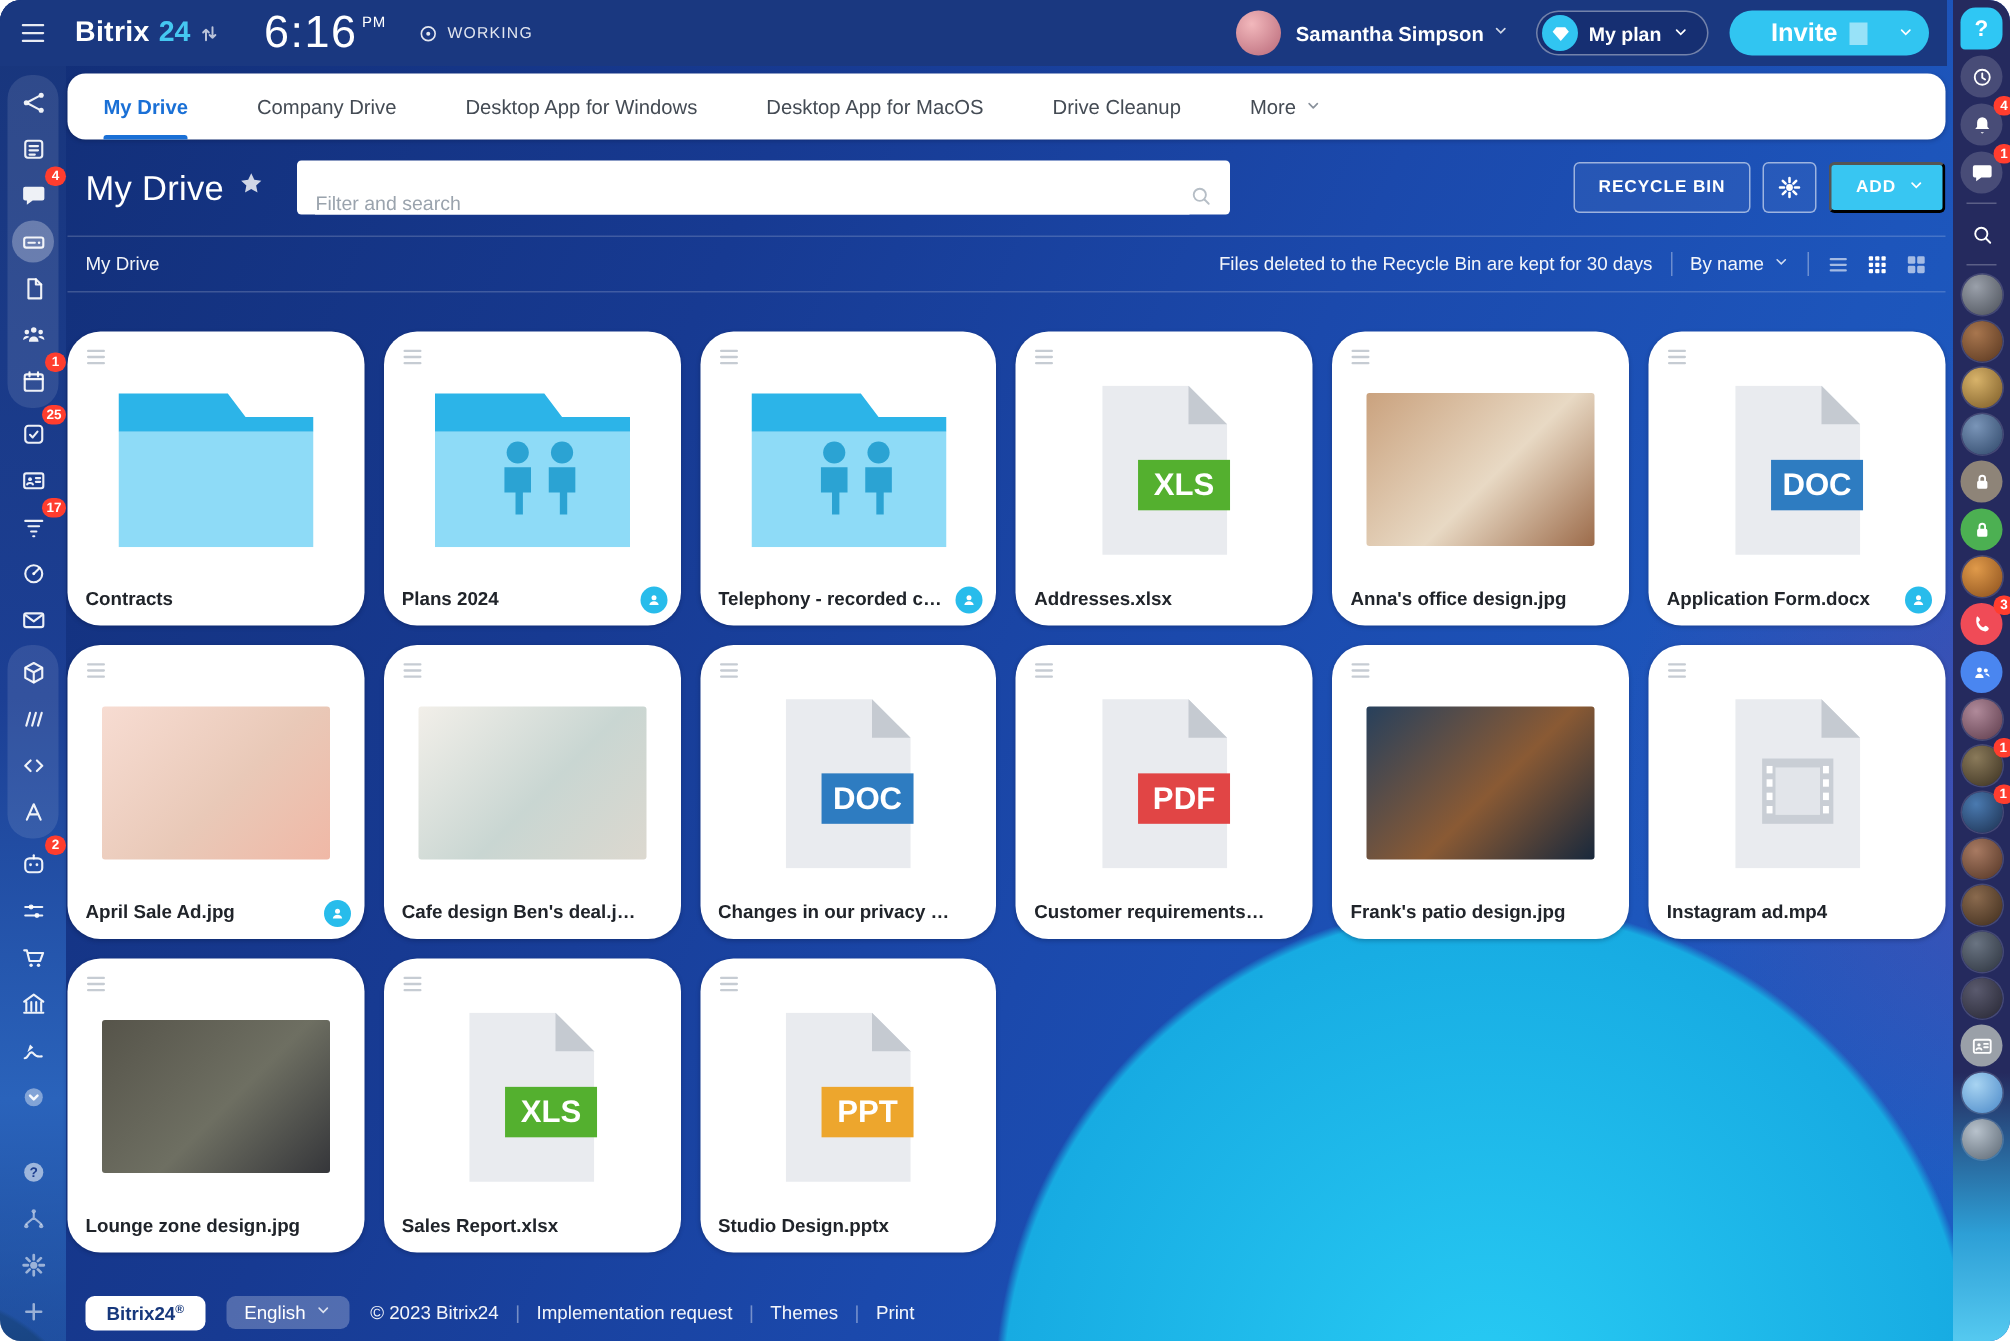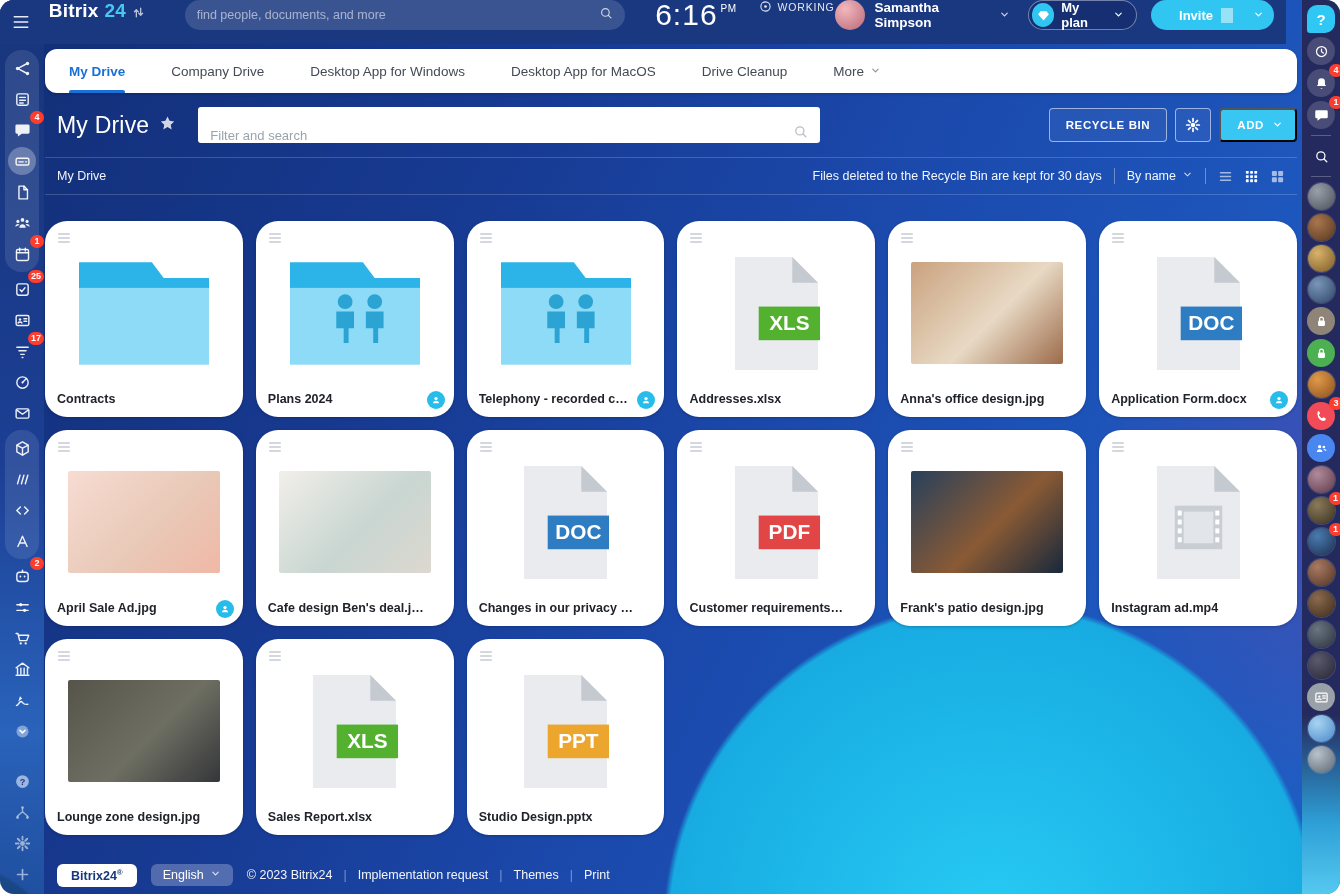--- a/index.html
+++ b/index.html
@@ -29,21 +29,21 @@
                 background:linear-gradient(180deg,#252a5e 0%,#252a5e 80%, #2d9fd6 92%, #55c9f0 100%); flex:none; }
   .rr-item { position:relative; width:28px; height:28px; border-radius:50%; display:flex; align-items:center; justify-content:center; color:#fff; cursor:pointer; flex:none; }
   .rr-item svg { width:15px; height:15px; }
   .rr-bubble { border-radius:10px 10px 10px 3px; background:#2fc7f4; font-weight:bold; font-size:15px; }
   .rr-ghost { background:rgba(255,255,255,.16); }
   .rr-divider { width:20px; height:1px; background:rgba(255,255,255,.25); margin:2px 0; flex:none; }
   .rr-avatar { width:27px; height:27px; border-radius:50%; flex:none; position:relative; cursor:pointer; box-shadow:0 0 0 1px rgba(255,255,255,.15); }
 
   
   .main { flex:1; display:flex; flex-direction:column; height:100%; position:relative; }
-  .topbar { position:absolute; top:0; left:-44px; right:16px; height:44px; background:#1a3880; display:flex; align-items:flex-start; padding-right:12px; z-index:5; }
+  .topbar { position:absolute; top:0; left:-44px; right:4px; height:44px; background:#1a3880; display:flex; align-items:center; padding-right:12px; z-index:5; }
   .hamburger { width:44px; height:44px; display:flex; align-items:center; justify-content:center; color:rgba(255,255,255,.9); cursor:pointer; }
   .hamburger svg { width:18px; height:18px; }
   .brand { display:flex; align-items:baseline; gap:6px; margin-left:6px; cursor:pointer; }
   .brand b { color:#fff; font-size:19px; letter-spacing:.2px; }
   .brand i { color:#45c8f1; font-size:19px; font-weight:bold; font-style:normal; }
   .brand .icn { color:rgba(255,255,255,.7); position:relative; top:2px; }
   .brand .icn svg { width:13px; height:13px; }
   .tb-search { margin-left:40px; width:452px; height:30px; border-radius:15px; background:rgba(255,255,255,.14); display:flex; align-items:center; padding:0 12px; }
   .tb-search input { flex:1; background:transparent; border:none; outline:none; color:#fff; font-size:12.5px; font-family:inherit; }
   .tb-search input::placeholder { color:rgba(255,255,255,.55); }
@@ -56,21 +56,21 @@
   .tb-right { margin-left:auto; display:flex; align-items:center; }
   .tb-avatar { width:30px; height:30px; border-radius:50%; background:radial-gradient(circle at 35% 30%, #f2b8bc, #b86878); flex:none; cursor:pointer; }
   .tb-user { margin:0 6px 0 10px; color:#fff; font-size:13.5px; font-weight:bold; cursor:pointer; }
   .chev { color:rgba(255,255,255,.8); } .chev svg { width:11px; height:11px; }
   .plan-btn { margin-left:18px; height:30px; border:1px solid rgba(255,255,255,.4); background:rgba(8,20,64,.22); border-radius:16px;
               display:flex; align-items:center; gap:7px; padding:0 12px 0 3px; cursor:pointer; }
   .plan-ico { width:24px; height:24px; border-radius:50%; background:#31c5f1; display:flex; align-items:center; justify-content:center; color:#fff; }
   .plan-ico svg { width:13px; height:13px; }
   .plan-btn span { color:#fff; font-size:13px; font-weight:bold; }
   .invite-btn { margin-left:14px; height:30px; background:#31c5f1; border-radius:16px; display:flex; align-items:center; padding:0 10px 0 16px; cursor:pointer; }
-  .invite-btn span { color:#fff; font-size:13px; font-weight:bold;padding-left:12px; }
+  .invite-btn span { color:#fff; font-size:17px; font-weight:bold;padding-left:12px; }
   .invite-btn .sep { width:1px; height:15px; background:rgba(255,255,255,.5); margin:0 8px; }
 
   
   .tabs { margin:49px 5px 0 1px; height:44px; background:#fff; border-radius:12px; display:flex; align-items:stretch; padding:0 24px; gap:46px; box-shadow:0 1px 3px rgba(0,10,40,.25); }
   .tab { display:flex; align-items:center; gap:6px; font-size:13.5px; color:#444b54; position:relative; cursor:pointer; white-space:nowrap; }
   .tab.active { color:#1a70d6; font-weight:bold; }
   .tab.active::after { content:''; position:absolute; left:0; right:0; bottom:0; height:3px; background:#1a70d6; border-radius:2px 2px 0 0; }
   .tab .chev { color:#8a929c; }
 
   
@@ -308,27 +308,20 @@
       <div class="hamburger">
         <svg viewBox="0 0 24 24" fill="none" stroke="currentColor" stroke-width="2" stroke-linecap="round">
             <path d="M3 5h18M3 12h18M3 19h18"></path>
           </svg>
       </div>
       <div class="brand">
         <b>Bitrix</b>
           <i>24</i>
         <span class="icn"><svg viewBox="0 0 24 24" fill="none" stroke="currentColor" stroke-width="2.4" stroke-linecap="round">
               <path d="M8 20V7M8 7L4.5 10.5M8 7l3.5 3.5M16 4v13m0 0l3.5-3.5M16 17l-3.5-3.5"></path>
-            </svg></span>
-      </div>
-      <div class="tb-search">
-        <input placeholder="find people, documents, and more" style="">
-        <span class="icn"><svg viewBox="0 0 24 24" fill="none" stroke="currentColor" stroke-width="2" stroke-linecap="round">
-              <circle cx="11" cy="11" r="6.5"></circle>
-              <path d="M16 16l4.5 4.5"></path>
             </svg></span>
       </div>
       <div class="tb-time">
         <span class="t">6:16</span>
         <span class="ap">PM</span>
       </div>
       <div class="tb-status">
         <svg viewBox="0 0 24 24" fill="none" stroke="currentColor" stroke-width="2">
             <circle cx="12" cy="12" r="8.5"></circle>
             <circle cx="12" cy="12" r="2.5" fill="currentColor" stroke="none"></circle>

